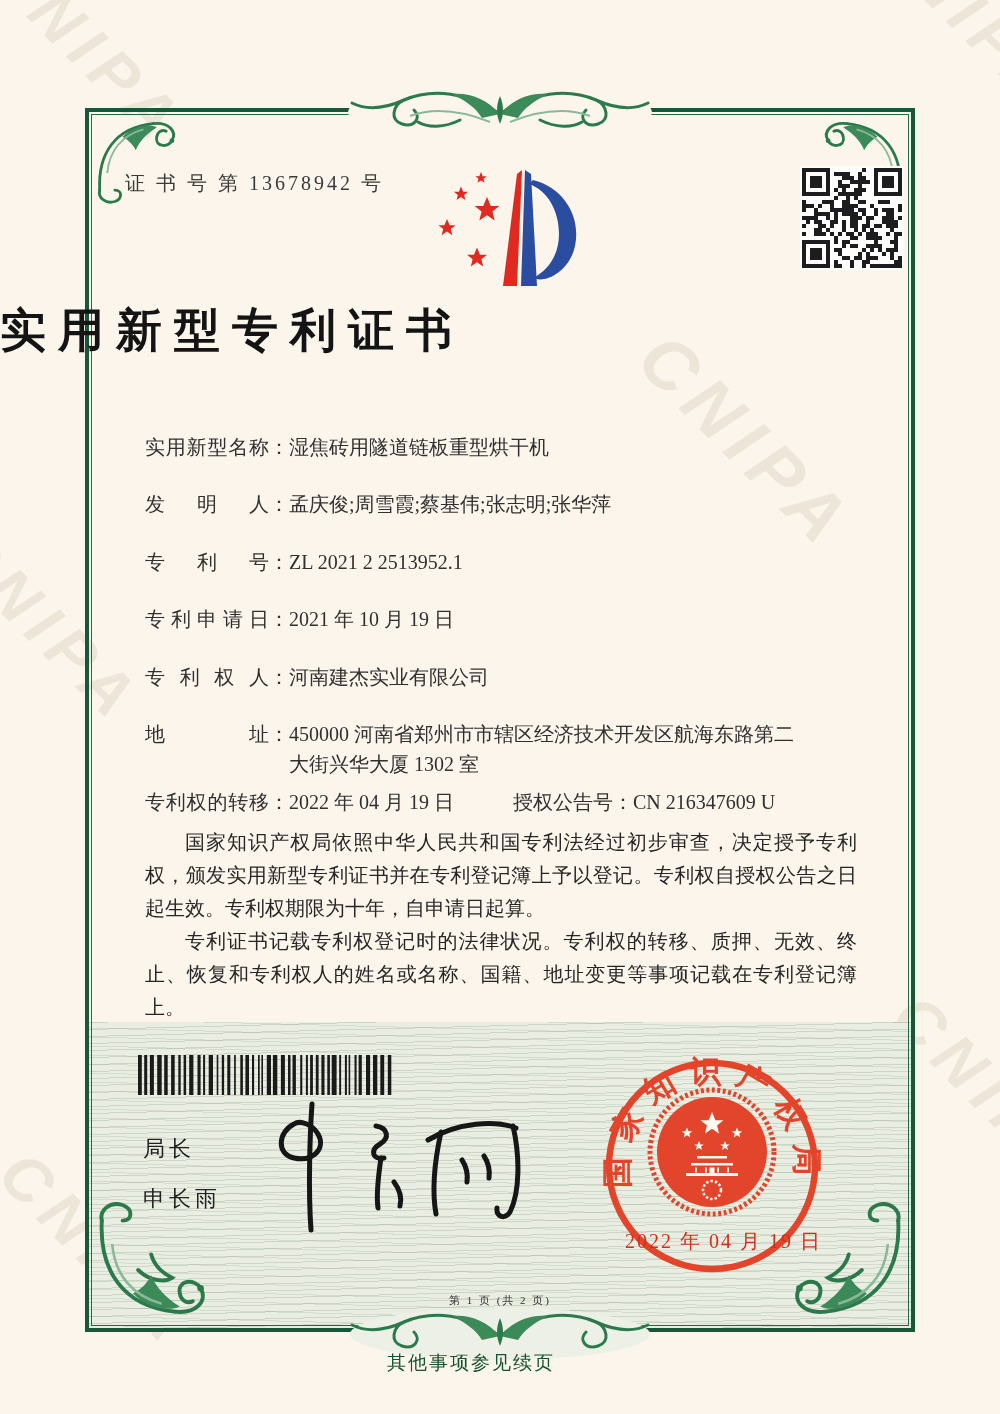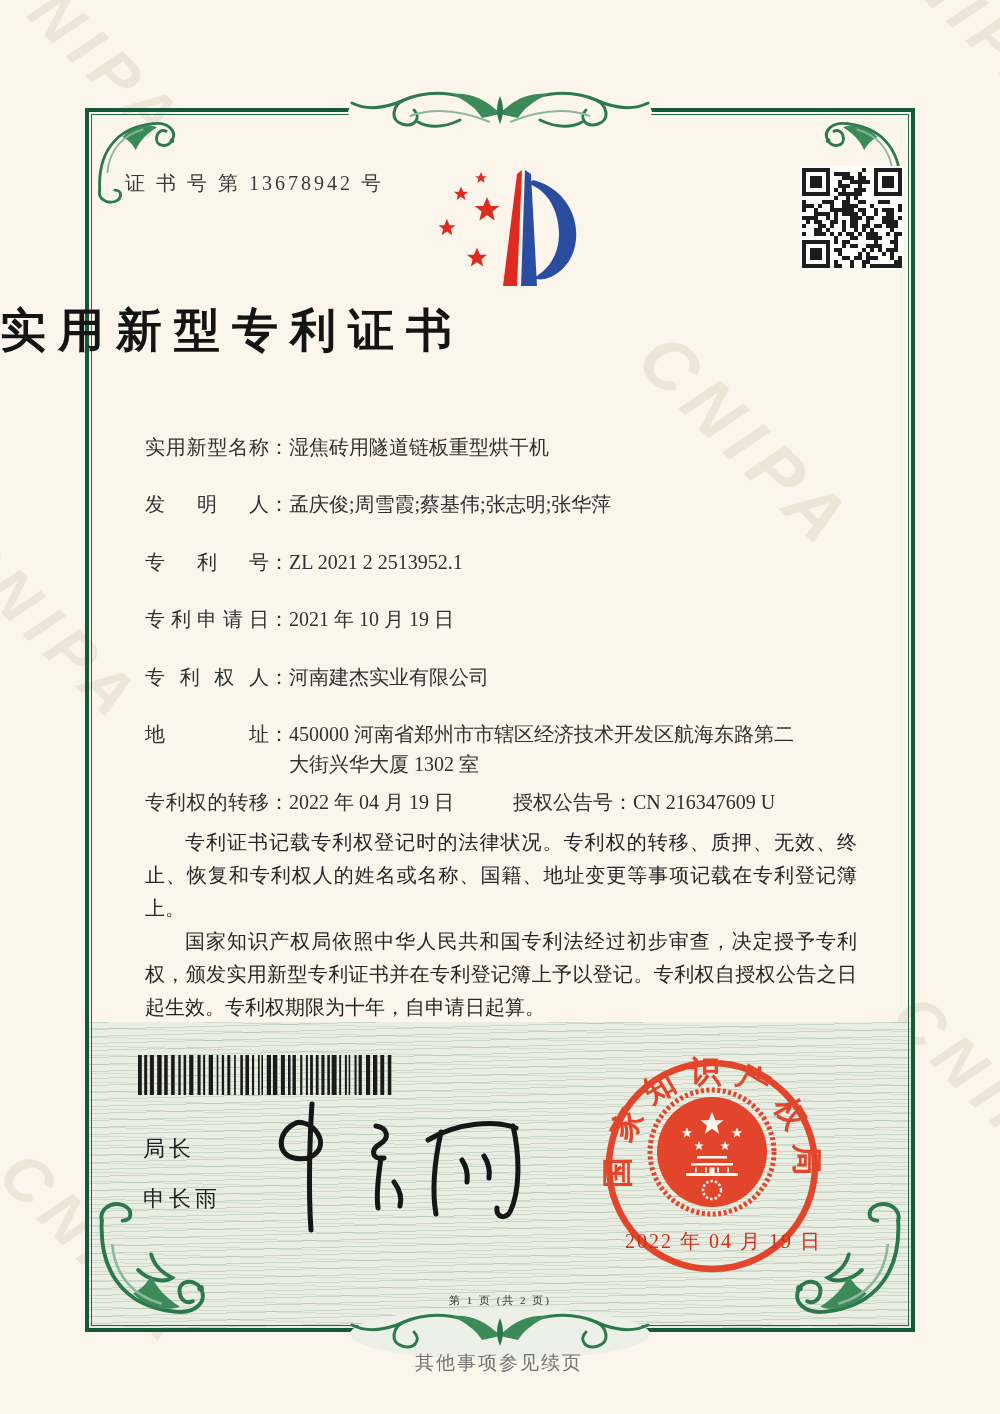--- a/index.html
+++ b/index.html
@@ -79,22 +79,22 @@
   .seal-date{
     position:absolute;left:625px;top:1228px;width:210px;
     font-size:20px;color:#cf2f1b;letter-spacing:2px;white-space:nowrap;
   }
 
   .page-indicator{
     position:absolute;left:85px;top:1293px;width:830px;text-align:center;
     font-size:11px;color:#333;letter-spacing:2px;
   }
   .continuation-note{
-    position:absolute;left:415px;top:1350px;
-    font-size:19px;color:#737373;letter-spacing:2px;
+    position:absolute;left:387px;top:1350px;
+    font-size:19px;color:#14532d;letter-spacing:2px;
   }
 </style>
 </head>
 <body>
 
 <div class="watermark" style="left:-35px;top:10px;">CNIPA</div>
 <div class="watermark" style="left:845px;top:-25px;">CNIPA</div>
 <div class="watermark" style="left:612px;top:400px;font-size:72px;">CNIPA</div>
 <div class="watermark" style="left:-78px;top:588px;">CNIPA</div>
 <div class="watermark" style="left:-25px;top:1212px;">CNIPA</div>
@@ -542,22 +542,22 @@
   </div>
   <div class="field-row" style="top:719px;">
     <span class="field-label">地址</span><span class="field-colon">：</span><span class="field-value">450000 河南省郑州市市辖区经济技术开发区航海东路第二大街兴华大厦 1302 室</span>
   </div>
   <div class="field-row" style="top:787px;">
     <span class="field-label">专利权的转移</span><span class="field-colon">：</span><span class="field-value" style="width:220px;">2022 年 04 月 19 日</span>
     <span class="grant-no-pair"><span>授权公告号</span><span>：</span><span>CN 216347609 U</span></span>
   </div>
 
   <div class="body-text">
+    <p>国家知识产权局依照中华人民共和国专利法经过初步审查，决定授予专利权，颁发实用新型专利证书并在专利登记簿上予以登记。专利权自授权公告之日起生效。专利权期限为十年，自申请日起算。</p>
     <p>专利证书记载专利权登记时的法律状况。专利权的转移、质押、无效、终止、恢复和专利权人的姓名或名称、国籍、地址变更等事项记载在专利登记簿上。</p>
-    <p>国家知识产权局依照中华人民共和国专利法经过初步审查，决定授予专利权，颁发实用新型专利证书并在专利登记簿上予以登记。专利权自授权公告之日起生效。专利权期限为十年，自申请日起算。</p>
   </div>
 
   <div class="barcode">
     <svg width="258" height="40" viewBox="0 0 258 40">
         <g fill="#1a1a1a">
           <rect x="0.0" y="0" width="3.8" height="40"></rect>
           <rect x="6.2" y="0" width="3.0" height="40"></rect>
           <rect x="11.9" y="0" width="4.0" height="40"></rect>
           <rect x="19.2" y="0" width="4.5" height="40"></rect>
           <rect x="26.2" y="0" width="3.5" height="40"></rect>

